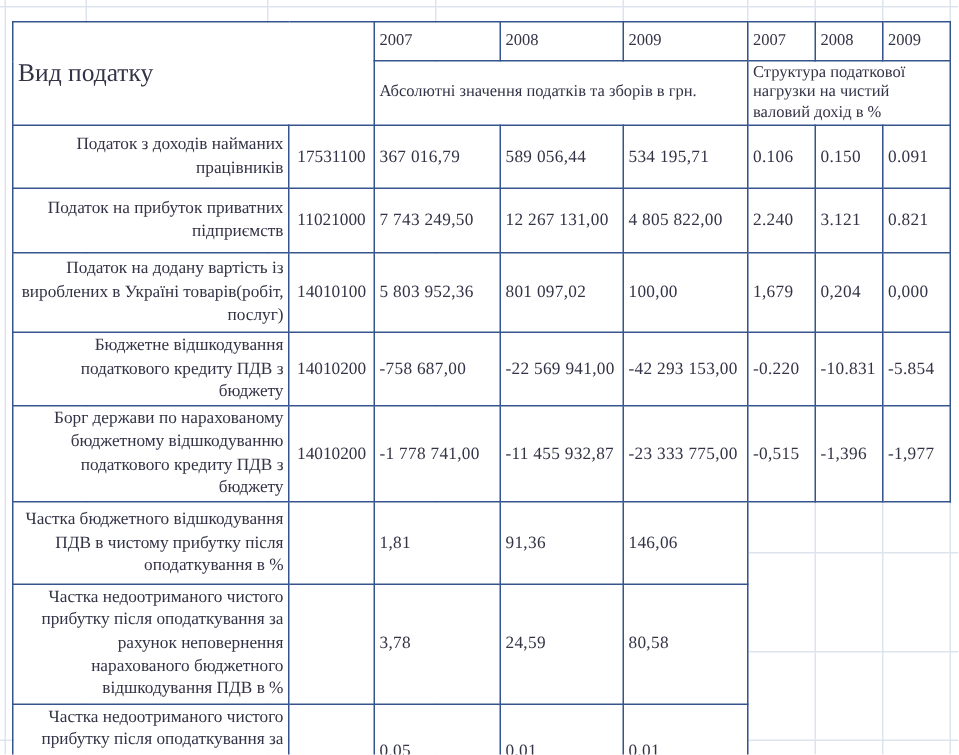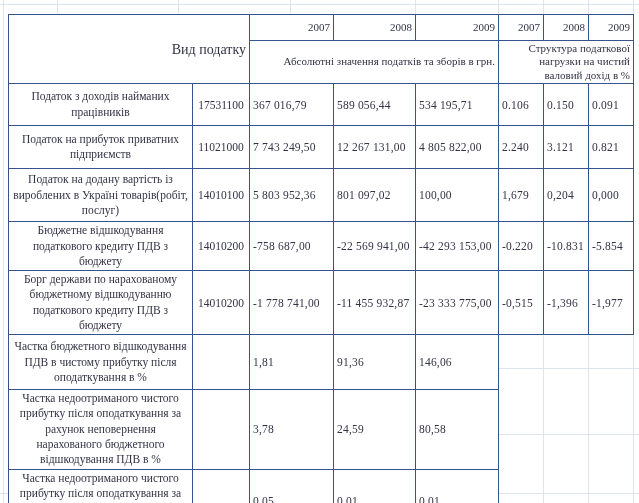--- a/index.html
+++ b/index.html
@@ -20,22 +20,22 @@
   .tax th, .tax td {
     border:1px solid #35548e;
     background:#ffffff;
     font-weight:normal;
     color:#333347;
     font-size:11.5px;
     padding:1px 3px;
     vertical-align:middle;
     overflow:hidden;
   }
-  .tax th { text-align:right; font-size:11px; line-height:1.22; }
-  .name { text-align:center; line-height:1.33; }
+  .tax th { text-align:left; font-size:11px; line-height:1.22; }
+  .name { text-align:right; line-height:1.33; }
   .num  { text-align:left; color:#4b3a55; font-size:11px; letter-spacing:0.2px; }
   .code { text-align:center; color:#4b3a55; font-size:11px; }
   .ghost { border:none !important; background:transparent !important; }
 </style>
 </head>
 <body>
 
 <div>
   <div class="grid-v" style="left:3px"></div>
   <div class="grid-v" style="left:57px"></div>
@@ -58,21 +58,21 @@
       <col style="width:57px">
     <col style="width:84px">
       <col style="width:82px">
       <col style="width:83px">
     <col style="width:45px">
       <col style="width:45px">
       <col style="width:45px">
   </colgroup>
   <tbody>
       <tr style="height:26px">
-    <th rowspan="2" colspan="2" style="font-size:14px">Вид податку</th>
+    <th rowspan="2" colspan="2" style="font-size:17px">Вид податку</th>
     <th>2007</th>
     <th>2008</th>
     <th>2009</th>
     <th>2007</th>
     <th>2008</th>
     <th>2009</th>
   </tr>
   <tr style="height:38px">
     <th colspan="3">Абсолютні значення податків та зборів в грн.</th>
     <th colspan="3">Структура податкової нагрузки на чистий валовий дохід в %</th>

